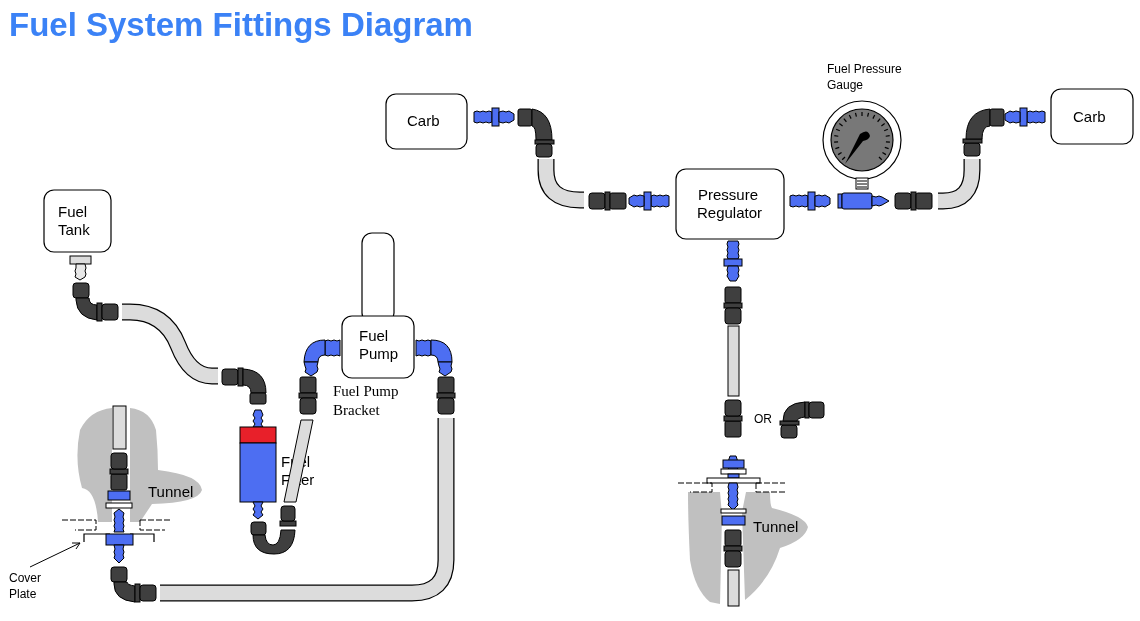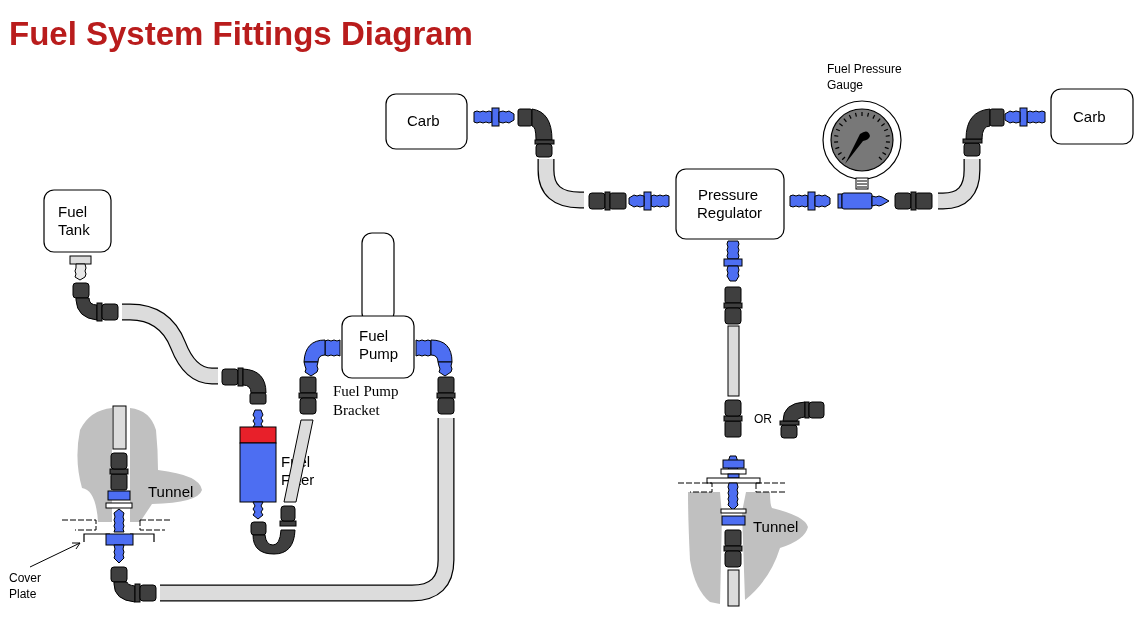--- a/index.html
+++ b/index.html
@@ -1,17 +1,17 @@
 <!DOCTYPE html>
 <html><head>
 <meta charset="utf-8">
 <style>
   html, body { margin: 0; padding: 0; background: #ffffff; }
   body { width: 1140px; height: 621px; position: relative; overflow: hidden; font-family: "Liberation Sans", sans-serif; }
-  #title { position: absolute; left: 9px; top: 15px; font-size: 33px; font-weight: bold; color: #b91c1c; letter-spacing: 0px; font-family: "Liberation Sans", sans-serif; margin: 0; }
+  #title { position: absolute; left: 9px; top: 6px; font-size: 33px; font-weight: bold; color: #3b82f6; letter-spacing: 0px; font-family: "Liberation Sans", sans-serif; margin: 0; }
   svg#diagram { position: absolute; left: 0; top: 0; }
   .box { fill: #ffffff; stroke: #000; stroke-width: 1.2; }
   .lbl { font-family: "Liberation Sans", sans-serif; font-size: 15px; fill: #000; }
   .lbl-sm { font-family: "Liberation Sans", sans-serif; font-size: 12px; fill: #000; }
   .lbl-serif { font-family: "Liberation Serif", serif; font-size: 15px; fill: #000; }
   .hose { fill: none; stroke: #000; stroke-width: 17; stroke-linecap: butt; }
   .hose-in { fill: none; stroke: #dcdcdc; stroke-width: 14.5; stroke-linecap: butt; }
   .blk { fill: #3f3f3f; stroke: #000; stroke-width: 1; }
   .blu { fill: #4d6ef2; stroke: #000; stroke-width: 1; }
   .tun { fill: #c0c0c0; stroke: none; }

